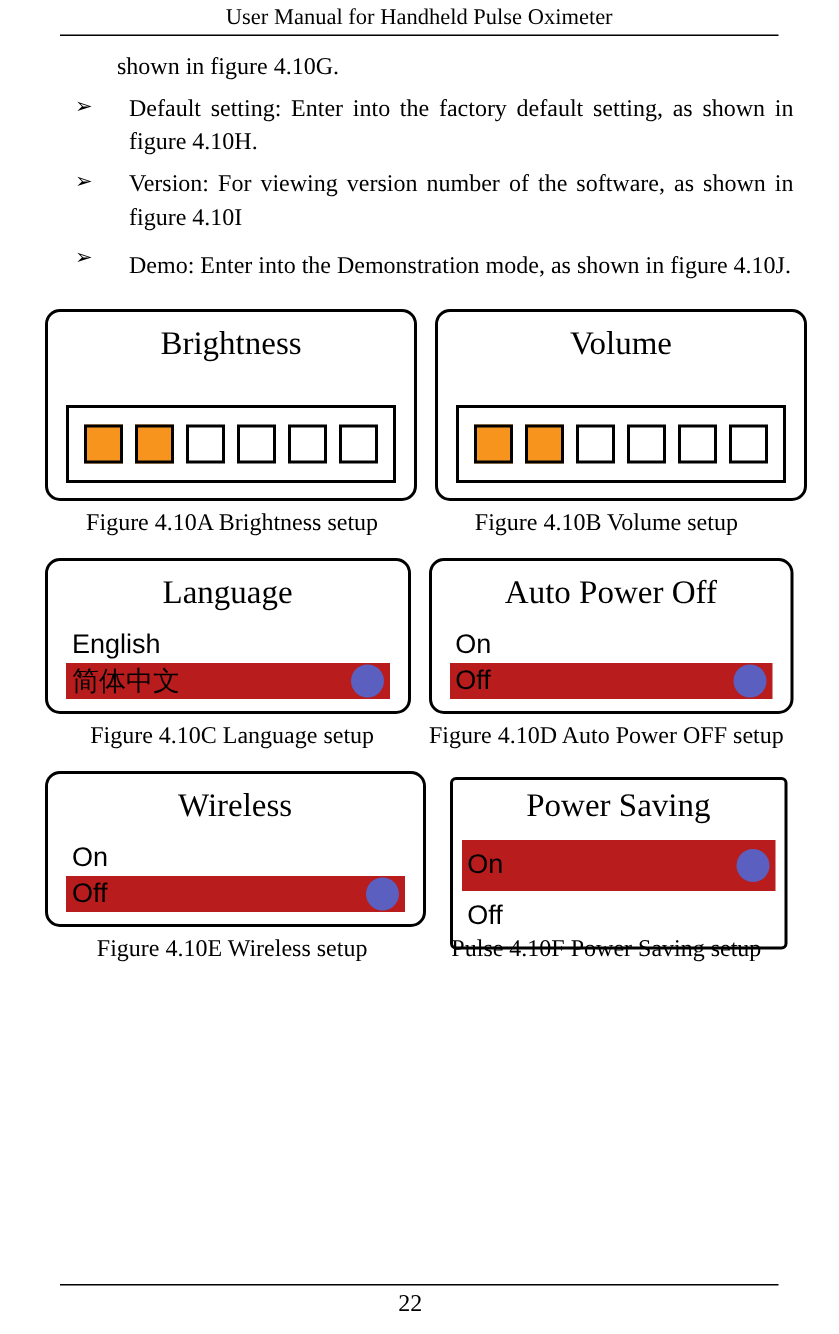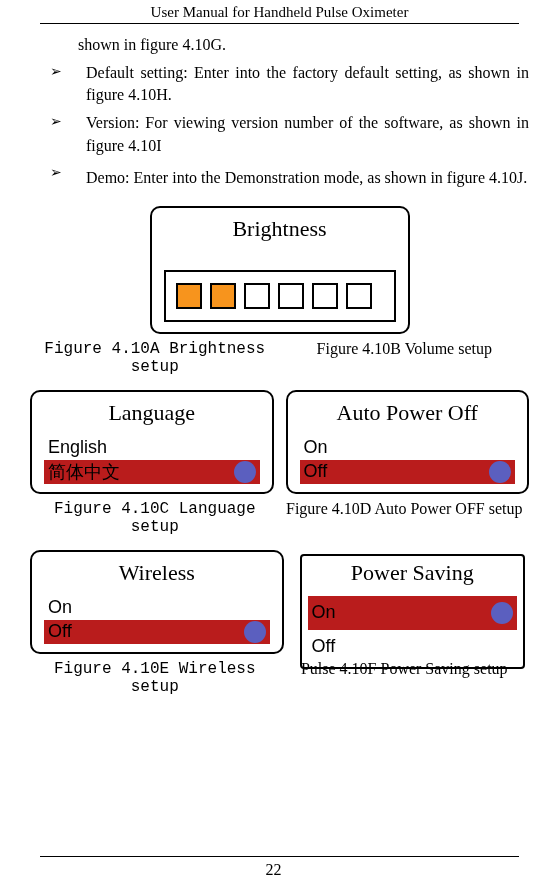--- a/index.html
+++ b/index.html
@@ -46,21 +46,21 @@
       flex: 1;
     }
     .last-bullet .bullet-text {
       line-height: 1.9;
     }
     .figures-wrap {
       margin-top: 12px;
     }
     .fig-row {
       display: flex;
-      justify-content: center;
+      justify-content: flex-start;
       gap: 12px;
       margin-bottom: 6px;
     }
     .fig-box {
       border: 2px solid #000;
       border-radius: 10px;
       flex: 1;
       height: 128px;
       padding: 8px 12px 10px 12px;
       display: flex;
@@ -91,21 +91,21 @@
       background: #f7941d;
     }
     .caption-row {
       display: flex;
       margin-bottom: 14px;
       font-size: 16px;
     }
     .caption {
       flex: 1;
     }
-    .caption-left { text-align: center; font-family: Liberation Mono, monospace; }
+    .caption-left { text-align: center; }
     .caption-right { text-align: center; }
     .fig-box-c {
       border: 2px solid #000;
       border-radius: 10px;
       flex: 1;
       height: 104px;
       padding: 8px 12px;
       display: flex;
       flex-direction: column;
     }
@@ -175,20 +175,31 @@
   <div class="bullet-item last-bullet">
     <div class="bullet">➢</div>
     <div class="bullet-text">Demo: Enter into the Demonstration mode, as shown in figure 4.10J.</div>
   </div>
 
   <div class="figures-wrap">
 
     <div class="fig-row">
       <div class="fig-box narrow-box">
         <div class="fig-box-title">Brightness</div>
+        <div class="slider-box">
+          <div class="slider-sq filled"></div>
+          <div class="slider-sq filled"></div>
+          <div class="slider-sq"></div>
+          <div class="slider-sq"></div>
+          <div class="slider-sq"></div>
+          <div class="slider-sq"></div>
+        </div>
+      </div>
+      <div class="fig-box narrow-box">
+        <div class="fig-box-title">Volume</div>
         <div class="slider-box">
           <div class="slider-sq filled"></div>
           <div class="slider-sq filled"></div>
           <div class="slider-sq"></div>
           <div class="slider-sq"></div>
           <div class="slider-sq"></div>
           <div class="slider-sq"></div>
         </div>
       </div>
     </div>

